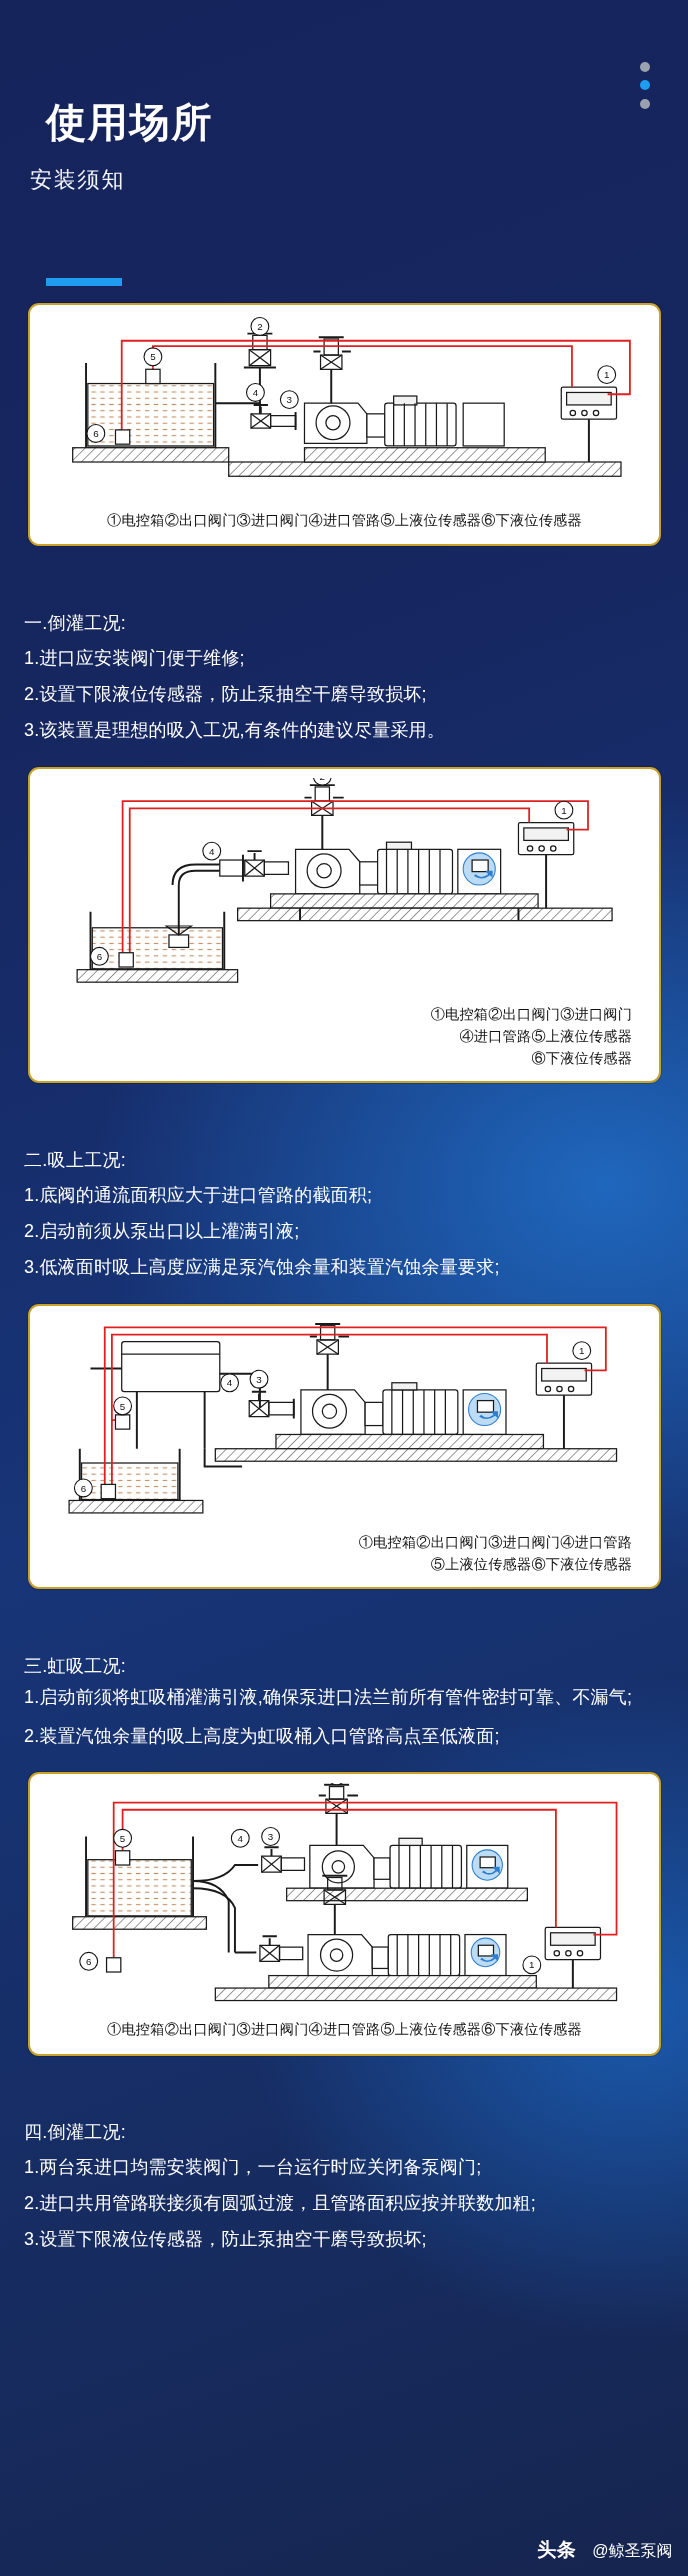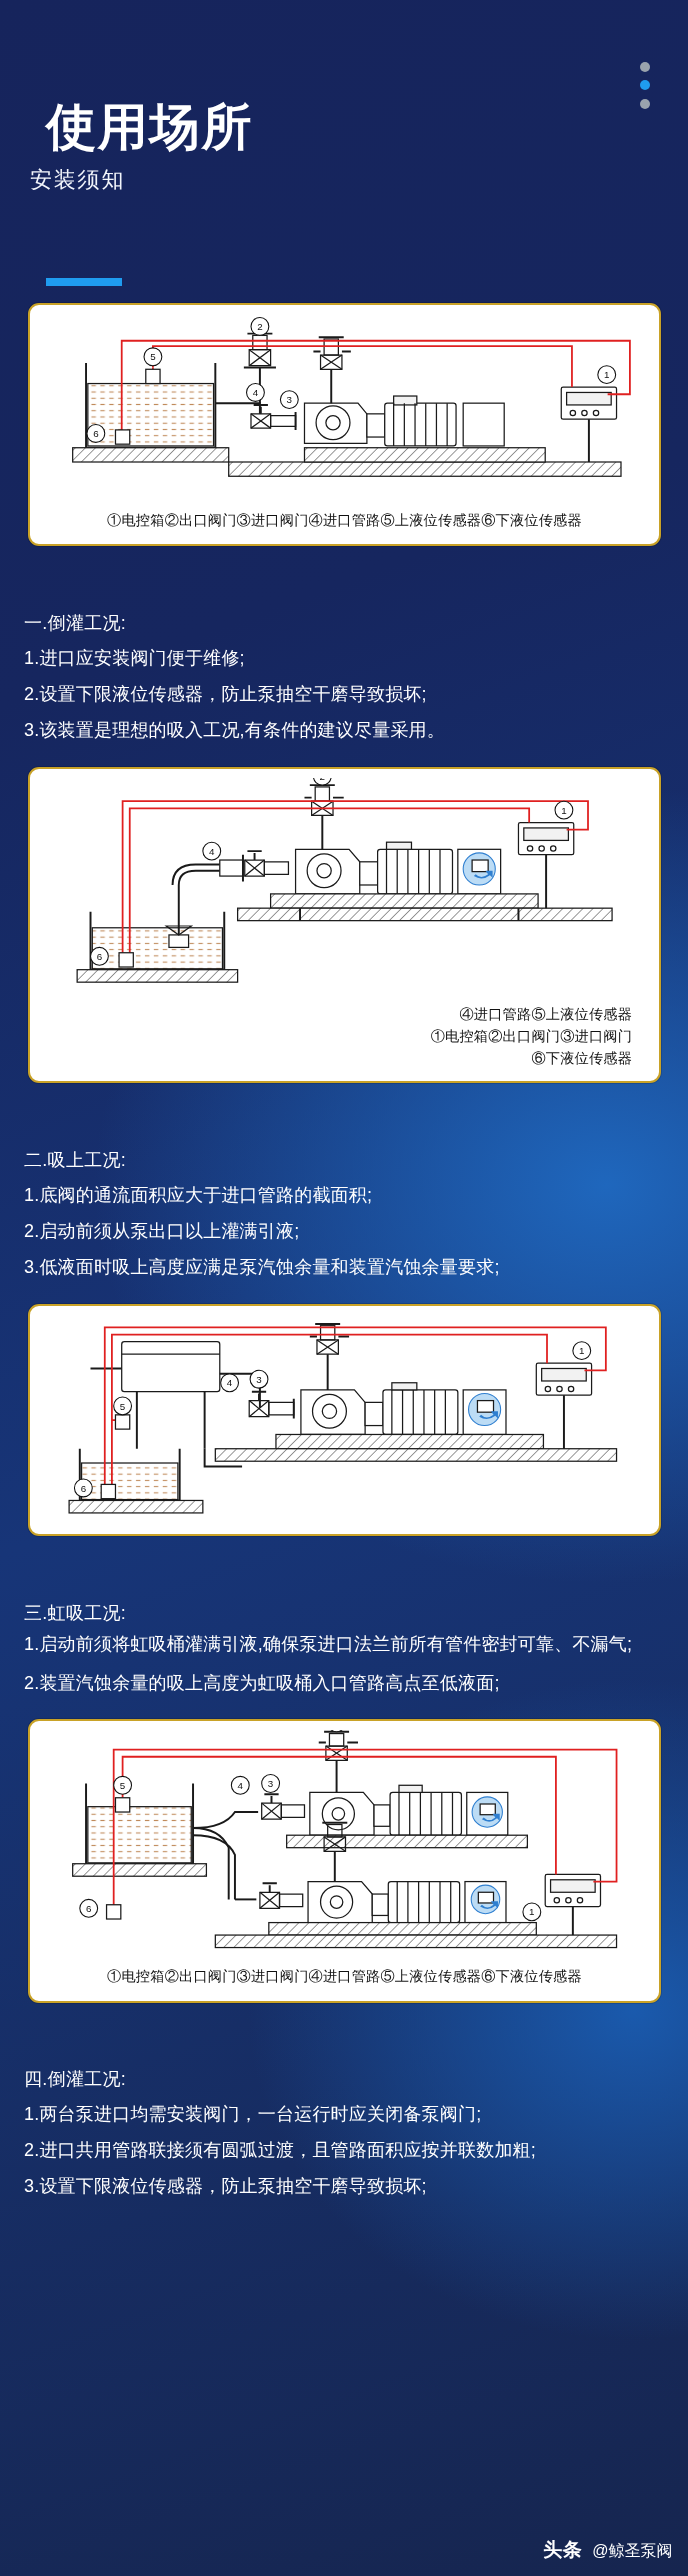--- a/index.html
+++ b/index.html
@@ -19,21 +19,21 @@
     background:
       radial-gradient(ellipse 827px 643px at 88% 46%, #1f67bd 0%, rgba(31,103,189,0) 62%),
       radial-gradient(ellipse 643px 551px at 92% 78%, #1a5aad 0%, rgba(26,90,173,0) 60%),
       linear-gradient(160deg, #16245c 0%, #16265f 25%, #173578 55%, #16254f 100%);
   }
   
   .header { position: relative; height: 303px; }
   .title {
     position: absolute;
     left: 46px; top: 101px;
-    font-size: 50px;
+    font-size: 40px;
     font-weight: bold;
     color: #ffffff;
     letter-spacing: 1.8px;
     line-height: 1.05;
   }
   .subtitle {
     position: absolute;
     left: 30px; top: 165px;
     font-size: 22px;
     font-weight: normal;
@@ -101,21 +101,21 @@
   }
   .sec-line.wrap { line-height: 1.65; margin-bottom: 5px; }
 
   
   .footer {
     position: absolute;
     right: 16.5px;
     bottom: 13px;
     display: flex;
     align-items: baseline;
-    gap: 10px;
+    gap: 16px;
     color: #ffffff;
   }
   .footer .brand { font-size: 19px; font-weight: bold; letter-spacing: 0.5px; }
   .footer .handle { font-size: 16px; font-weight: normal; }
 
   
   .ln { fill: none; stroke: #1a1a1a; stroke-width: 1.4; }
   .ln2 { fill: none; stroke: #1a1a1a; stroke-width: 2.2; }
   .red { fill: none; stroke: #e02020; stroke-width: 2; }
   .wht { fill: #ffffff; stroke: #1a1a1a; stroke-width: 1.4; }
@@ -313,22 +313,22 @@
           <text class="num" x="591" y="40">1</text>
         <circle class="numc" cx="320" cy="-2" r="10"></circle>
           <text class="num" x="320" y="2">2</text>
         <circle class="numc" cx="196" cy="82" r="10"></circle>
           <text class="num" x="196" y="86">4</text>
         <circle class="numc" cx="70" cy="200" r="10"></circle>
           <text class="num" x="70" y="204">6</text>
       </svg>
     </div>
     <div class="card-caption" style="text-align:right;padding-right:20px;">
+      <div>①电控箱②出口阀门③进口阀门</div>
       <div>④进口管路⑤上液位传感器</div>
-      <div>①电控箱②出口阀门③进口阀门</div>
       <div>⑥下液位传感器</div>
     </div>
   </div>
 
   <div class="section">
     <div class="sec-title">二.吸上工况:</div>
     <div class="sec-line">1.底阀的通流面积应大于进口管路的截面积;</div>
     <div class="sec-line">2.启动前须从泵出口以上灌满引液;</div>
     <div class="sec-line">3.低液面时吸上高度应满足泵汽蚀余量和装置汽蚀余量要求;</div>
   </div>
@@ -401,20 +401,24 @@
           <text class="num" x="611" y="44">1</text>
         <circle class="numc" cx="249" cy="72" r="10"></circle>
           <text class="num" x="249" y="76">3</text>
         <circle class="numc" cx="216" cy="76" r="10"></circle>
           <text class="num" x="216" y="80">4</text>
         <circle class="numc" cx="96" cy="102" r="10"></circle>
           <text class="num" x="96" y="106">5</text>
         <circle class="numc" cx="52" cy="194" r="10"></circle>
           <text class="num" x="52" y="198">6</text>
       </svg>
+    </div>
+    <div class="card-caption" style="text-align:right;padding-right:20px;">
+      <div>①电控箱②出口阀门③进口阀门④进口管路</div>
+      <div>⑤上液位传感器⑥下液位传感器</div>
     </div>
   </div>
 
   <div class="section">
     <div class="sec-title">三.虹吸工况:</div>
     <div class="sec-line wrap">1.启动前须将虹吸桶灌满引液,确保泵进口法兰前所有管件密封可靠、不漏气;</div>
     <div class="sec-line">2.装置汽蚀余量的吸上高度为虹吸桶入口管路高点至低液面;</div>
   </div>
 
   <div class="card" style="margin-top:13px;">

